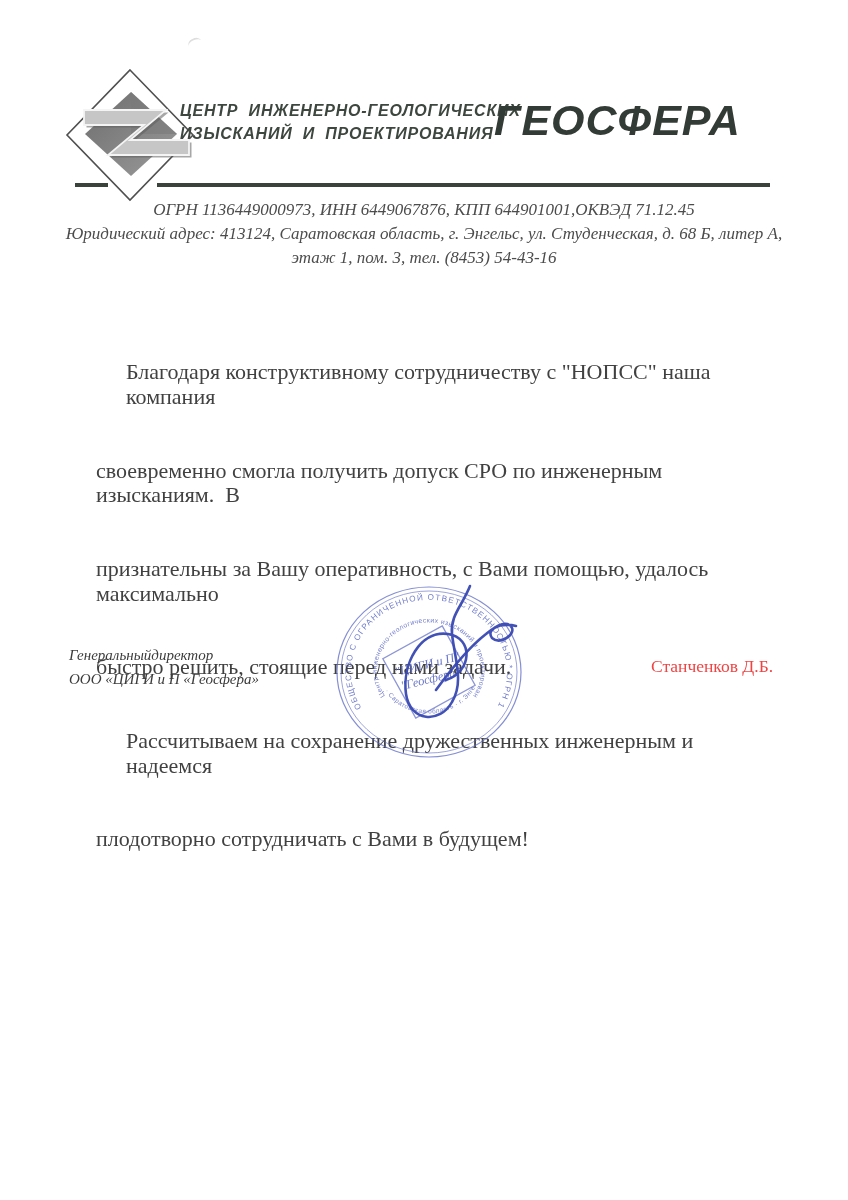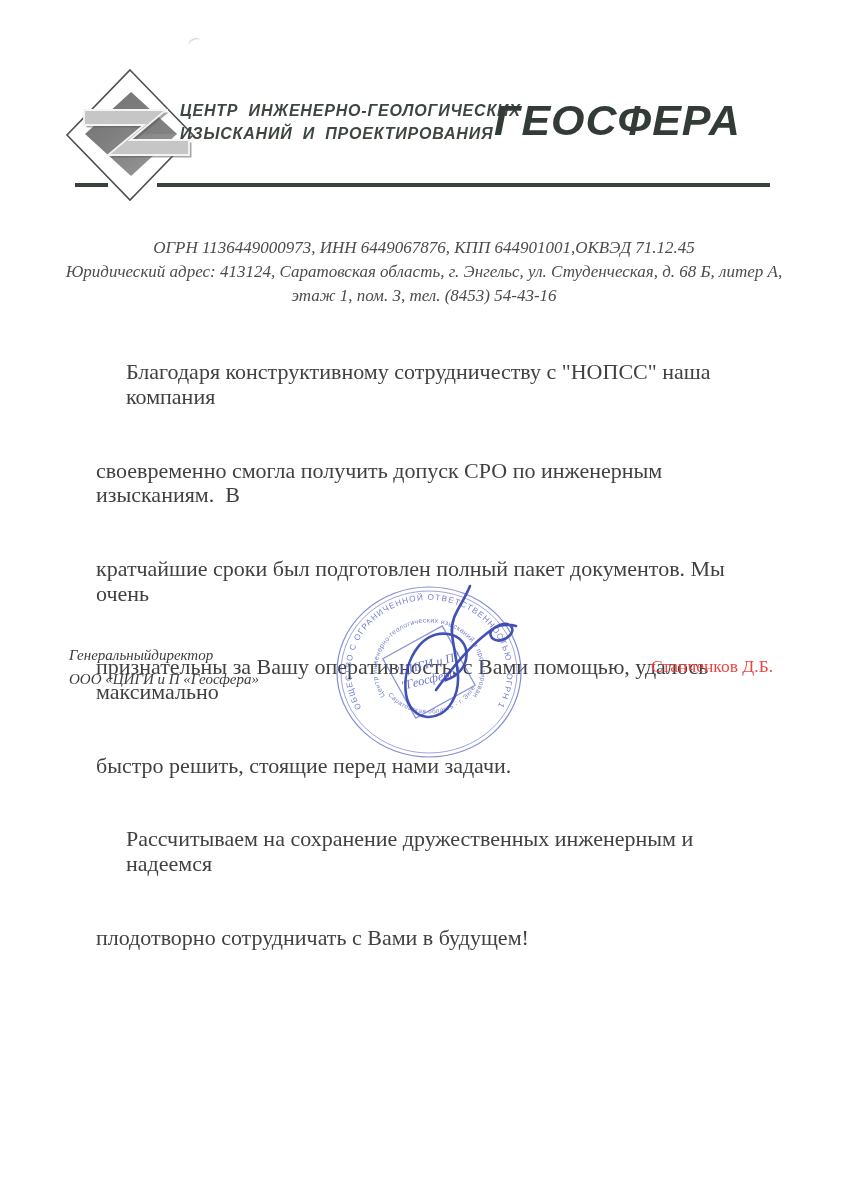--- a/index.html
+++ b/index.html
@@ -23,21 +23,21 @@
   .rule{position:absolute;top:182.5px;height:4.5px;background:#3a423c;}
   .rule-left{left:75px;width:33px;}
   .rule-main{left:157px;width:613px;}
   .artifact{
     position:absolute;left:188px;top:38px;width:14px;height:9px;
     border-top:2px solid #c4c4c4;border-radius:50%;transform:rotate(-25deg);opacity:.55;
   }
   
   .requisites{
     position:absolute;left:0;top:198px;width:848px;text-align:center;
-    font-style:italic;font-size:17px;line-height:24px;color:#4c4c4c;margin-top:38px;
+    font-style:italic;font-size:17px;line-height:24px;color:#4c4c4c;
   }
   
   .body-text{
     position:absolute;left:96px;top:311px;width:640px;
     font-size:22px;line-height:24.6px;color:#414141;white-space:pre-wrap;
   }
   .body-text .line{min-height:24.6px;}
   .body-text .indent{padding-left:30px;}
   
   .seal{position:absolute;left:322px;top:576px;width:220px;height:190px;overflow:visible;}
@@ -97,21 +97,20 @@
 
   <div class="requisites">
     <div>ОГРН 1136449000973, ИНН 6449067876, КПП 644901001,ОКВЭД 71.12.45</div>
     <div>Юридический адрес: 413124, Саратовская область, г. Энгельс, ул. Студенческая, д. 68 Б, литер А,</div>
     <div>этаж 1, пом. 3, тел. (8453) 54-43-16</div>
   </div>
 
   <div class="body-text">
     <div class="line indent">Благодаря конструктивному сотрудничеству с "НОПСС" наша компания</div>
     <div class="line">своевременно смогла получить допуск СРО по инженерным изысканиям.  В</div>
-    <div class="line">кратчайшие сроки был подготовлен полный пакет документов. Мы очень</div>
     <div class="line">признательны за Вашу оперативность, с Вами помощью, удалось максимально</div>
     <div class="line">быстро решить, стоящие перед нами задачи.</div>
     <div class="line indent">Рассчитываем на сохранение дружественных инженерным и надеемся</div>
     <div class="line">плодотворно сотрудничать с Вами в будущем!</div>
   </div>
 
   <svg class="seal" viewBox="0 0 220 190" aria-hidden="true">
     <defs>
       <path id="sealOuterArc" d="M 39.5,132 A 78,72 0 1 1 174.5,132" fill="none"></path>
       <path id="sealMidArc" d="M 63,120 A 52,48 0 1 1 151,120" fill="none"></path>

